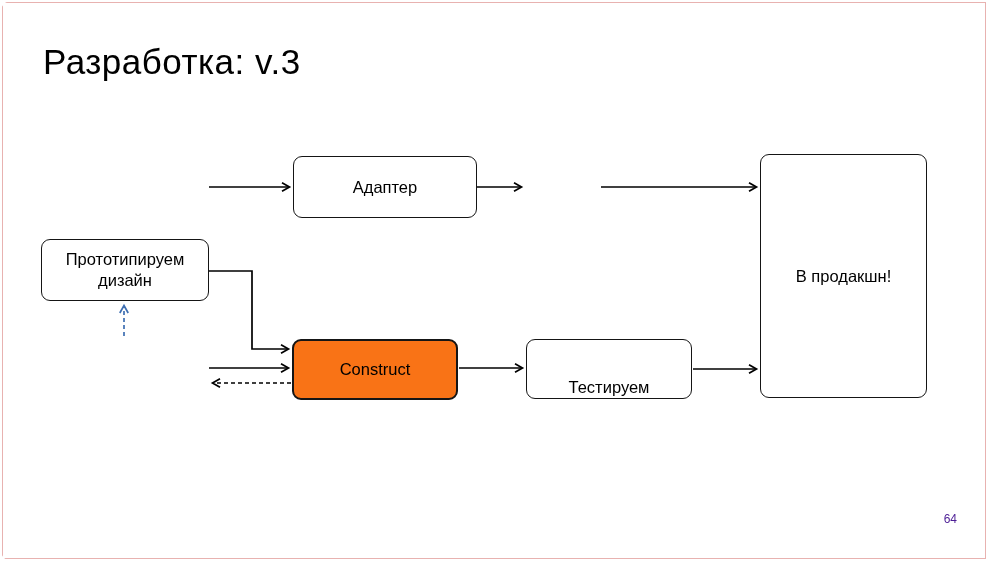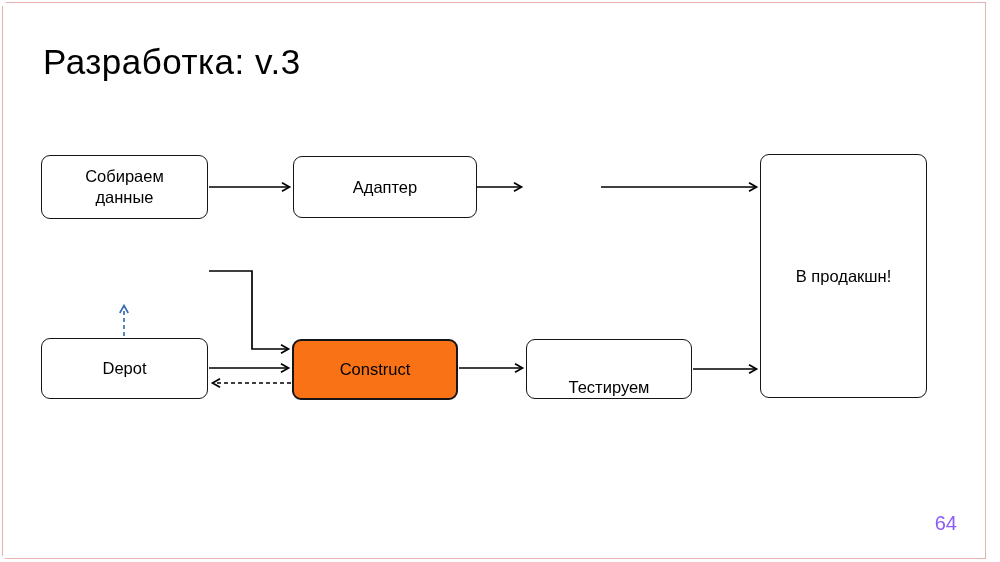--- a/index.html
+++ b/index.html
@@ -55,22 +55,22 @@
   .node--adapter    { left: 293px; top: 156px; width: 184px; height: 62px; }
   .node--tests      { left: 525px; top: 155px; width: 75px;  height: 64px; border-style: dotted; border-width: 1.6px; border-radius: 8px; }
   .node--production { left: 760px; top: 154px; width: 167px; height: 244px; }
   .node--prototype  { left: 41px;  top: 239px; width: 168px; height: 62px; }
   .node--depot      { left: 41px;  top: 338px; width: 167px; height: 61px; }
   .node--construct  { left: 292px; top: 339px; width: 166px; height: 61px; background: #f97316; border-width: 2px; }
   .node--testing    { left: 526px; top: 339px; width: 166px; height: 60px; align-items: flex-end; }
   .page-number {
     position: absolute;
     right: 43px; top: 512px;
-    font-size: 20px;
-    color: #8b5cf6;
+    font-size: 12px;
+    color: #4c1d95;
   }
 </style>
 </head>
 <body>
 
 <div class="slide">
 
   <div class="frame"></div>
 
   <div class="title">Разработка: v.3</div>
@@ -89,38 +89,35 @@
     <path d="M459,187 L521,187" stroke="#000" stroke-width="1.7" fill="none" marker-end="url(#chevBlack)"></path>
     <path d="M601,187 L756,187" stroke="#000" stroke-width="1.7" fill="none" marker-end="url(#chevBlack)"></path>
     <path d="M209,271 L252,271 L252,349 L288,349" stroke="#000" stroke-width="1.7" fill="none" marker-end="url(#chevBlack)"></path>
     <path d="M209,368 L288,368" stroke="#000" stroke-width="1.7" fill="none" marker-end="url(#chevBlack)"></path>
     <path d="M291,383 L213,383" stroke="#000" stroke-width="1.7" fill="none" stroke-dasharray="4,3" marker-end="url(#chevBlack)"></path>
     <path d="M124,336 L124,306" stroke="#3e6fb2" stroke-width="1.7" fill="none" stroke-dasharray="4,3" marker-end="url(#chevBlue)"></path>
     <path d="M459,368 L522,368" stroke="#000" stroke-width="1.7" fill="none" marker-end="url(#chevBlack)"></path>
     <path d="M693,369 L756,369" stroke="#000" stroke-width="1.7" fill="none" marker-end="url(#chevBlack)"></path>
   </svg>
 
-  <div class="node node--collect">
-    <span>Собираем
-данные</span>
-  </div>
 
   <div class="node node--adapter">
     <span>Адаптер</span>
   </div>
 
 
   <div class="node node--production">
     <span>В продакшн!</span>
   </div>
 
+  <div class="node node--prototype">
+    <span>Прототипируем
+дизайн</span>
+  </div>
 
-  <div class="node node--depot">
-    <span>Depot</span>
-  </div>
 
   <div class="node node--construct">
     <span>Construct</span>
   </div>
 
   <div class="node node--testing">
     <span>Тестируем</span>
   </div>
 
   <div class="page-number">64</div>

